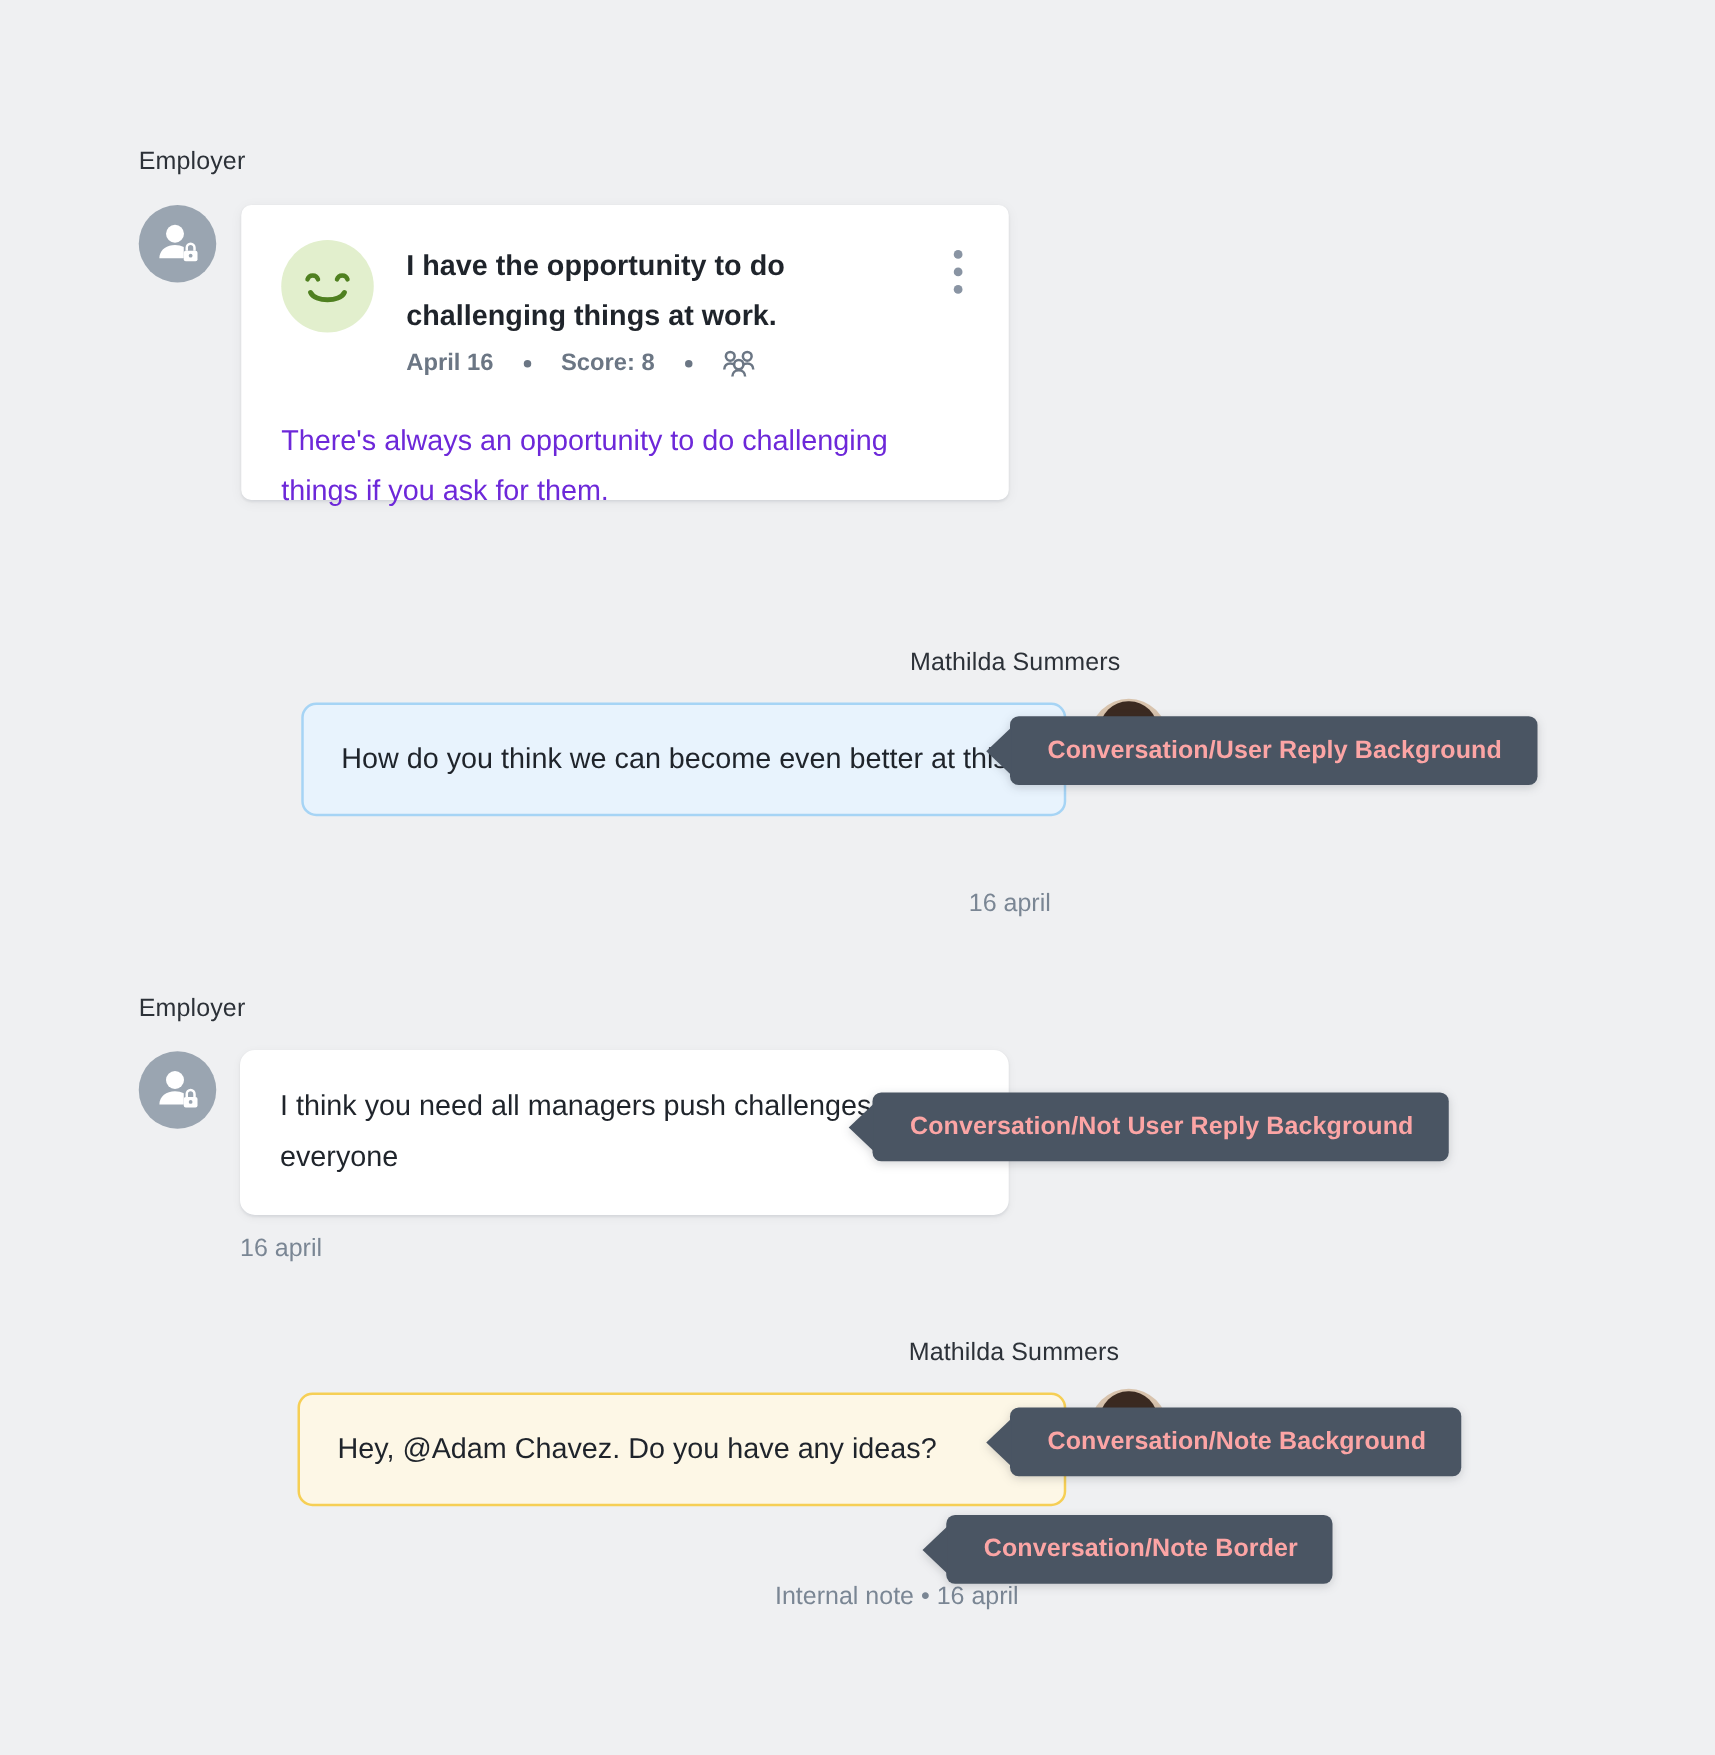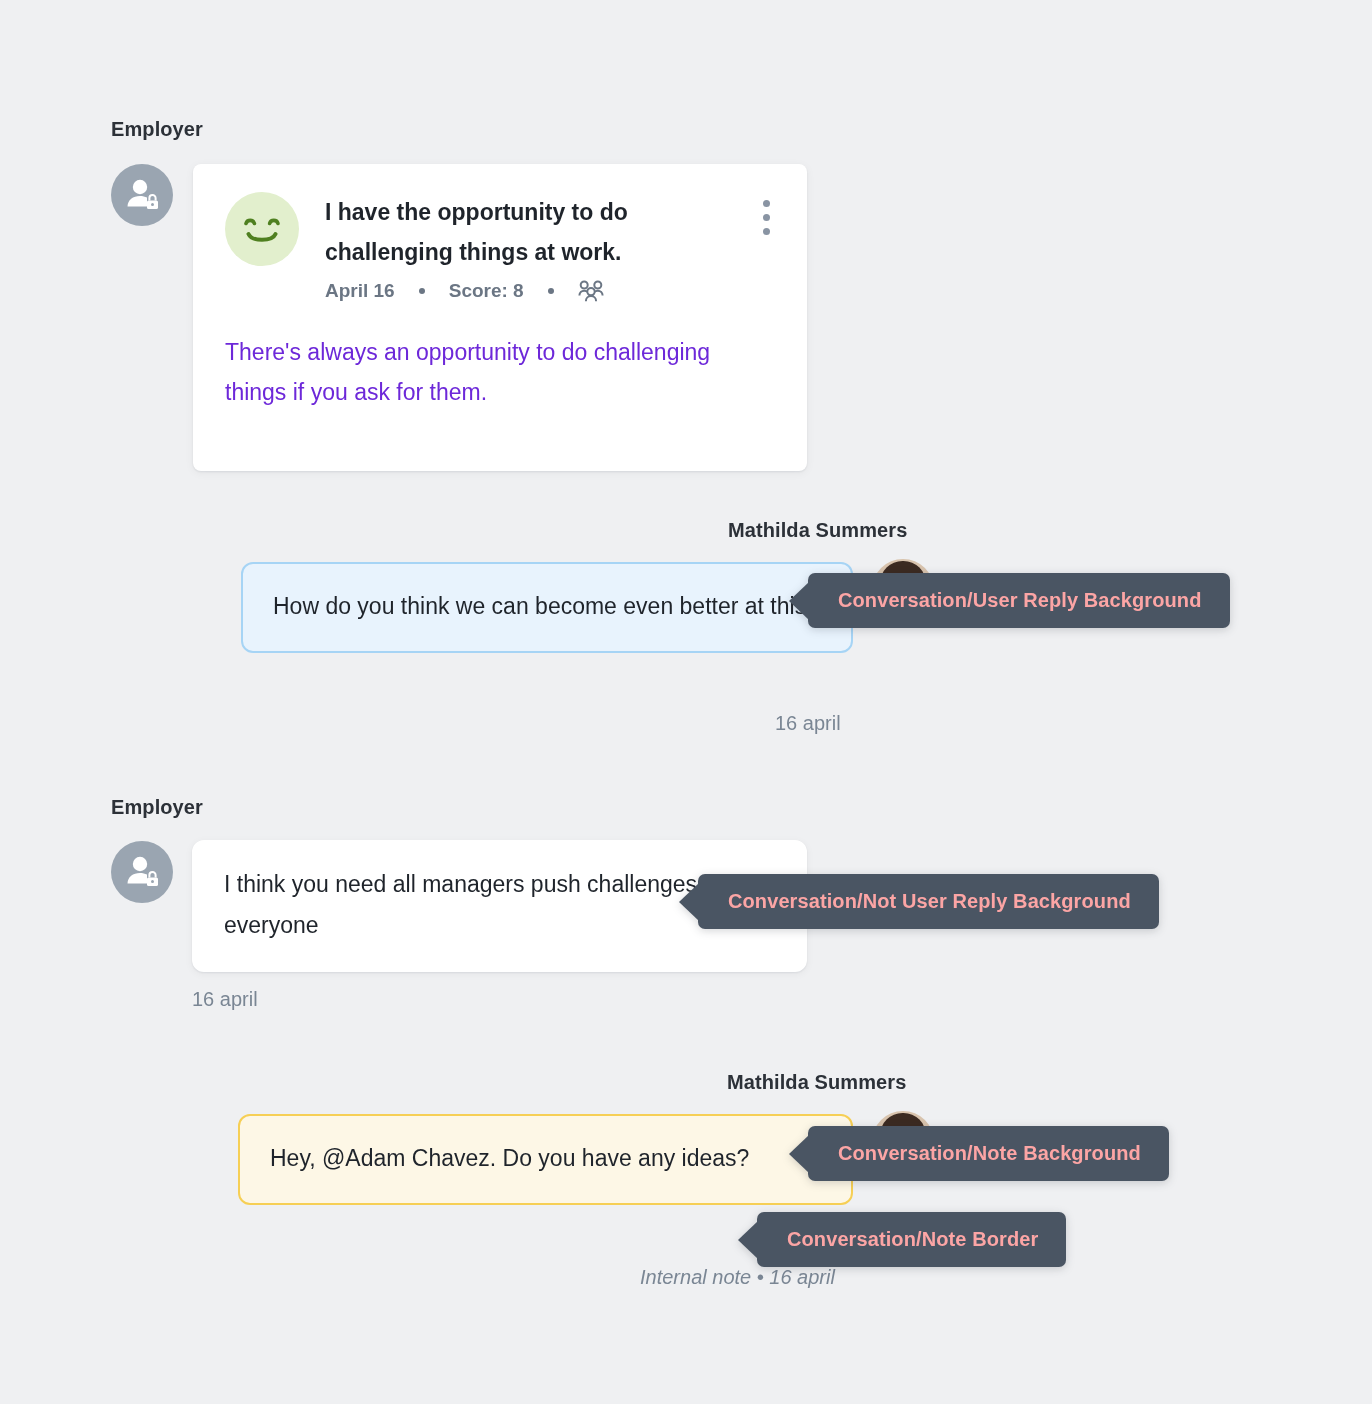--- a/index.html
+++ b/index.html
@@ -21,21 +21,21 @@
     position: absolute;
     inset: 0;
   }
 
   
   .abs { position: absolute; }
 
   
   .role-label {
     font-size: 20px;
-    font-weight: bold;
+    font-weight: normal;
     color: #2c3138;
     letter-spacing: .1px;
     white-space: nowrap;
     text-align: center;
   }
 
   
   .avatar-anon {
     width: 62px;
     height: 62px;
@@ -213,21 +213,21 @@
       <svg width="38" height="38" viewBox="0 0 38 38" aria-hidden="true">
         <circle cx="17" cy="11" r="7.2" fill="#ffffff"></circle>
         <path d="M4.5 30.5c0-6.6 5.6-10.6 12.5-10.6 2.6 0 5 .6 7 1.6v9H4.5z" fill="#ffffff"></path>
         <rect x="24" y="24.5" width="11" height="8.5" rx="1.6" fill="#ffffff"></rect>
         <path d="M26.4 24.5v-2.4a3.1 3.1 0 0 1 6.2 0v2.4" fill="none" stroke="#ffffff" stroke-width="2"></path>
         <circle cx="29.5" cy="28.5" r="1.5" fill="#9aa5b1"></circle>
       </svg>
     </div>
   </div>
 
-  <div class="abs survey-card" style="left:193px; top:164px; width:614px; height:307px;">
+  <div class="abs survey-card" style="left:193px; top:164px; width:614px; height:236px;">
     <div class="survey-head">
       <div class="emoji-circle">
         <svg width="74" height="74" viewBox="0 0 74 74" aria-hidden="true">
           <path d="M21 31.5c1.2-4.2 7.2-4.2 8.4 0" fill="none" stroke="#4f8020" stroke-width="3.6" stroke-linecap="round"></path>
           <path d="M44.6 31.5c1.2-4.2 7.2-4.2 8.4 0" fill="none" stroke="#4f8020" stroke-width="3.6" stroke-linecap="round"></path>
           <path d="M23.5 42c3.4 7.8 23.6 7.8 27 0" fill="none" stroke="#4f8020" stroke-width="4" stroke-linecap="round"></path>
         </svg>
       </div>
       <div class="survey-head-text">
         <div class="survey-title">I have the opportunity to do challenging things at work.</div>
@@ -301,19 +301,19 @@
       <div class="shirt"></div>
         <div class="face"></div>
         <div class="hair"></div>
     </div>
   </div>
 
   <div class="abs bubble bubble-note" style="left:238px; top:1114px; width:615px;">
     <span>Hey, @</span><span class="mention">Adam Chavez</span><span>. Do you have any ideas?</span>
   </div>
 
-  <div class="abs timestamp" style="left:640px; top:1266px;font-style:italic;">Internal note • 16 april</div>
+  <div class="abs timestamp" style="left:620px; top:1266px;">Internal note • 16 april</div>
 
   <div class="callout" style="left:808px; top:1126px;">Conversation/Note Background</div>
 
   <div class="callout" style="left:757px; top:1212px;">Conversation/Note Border</div>
 
 </div>
 
 </body></html>

